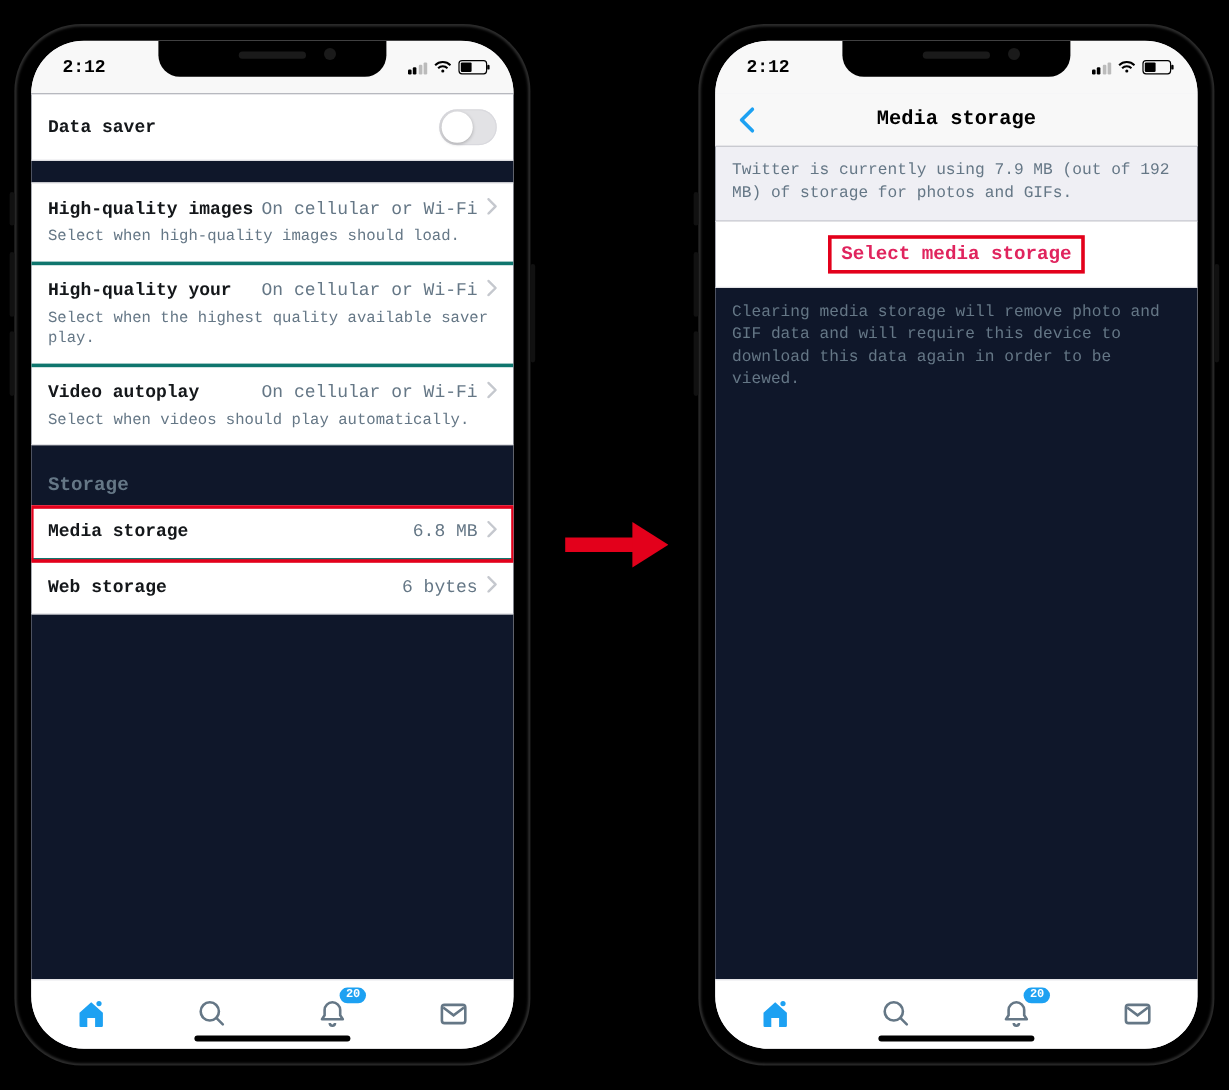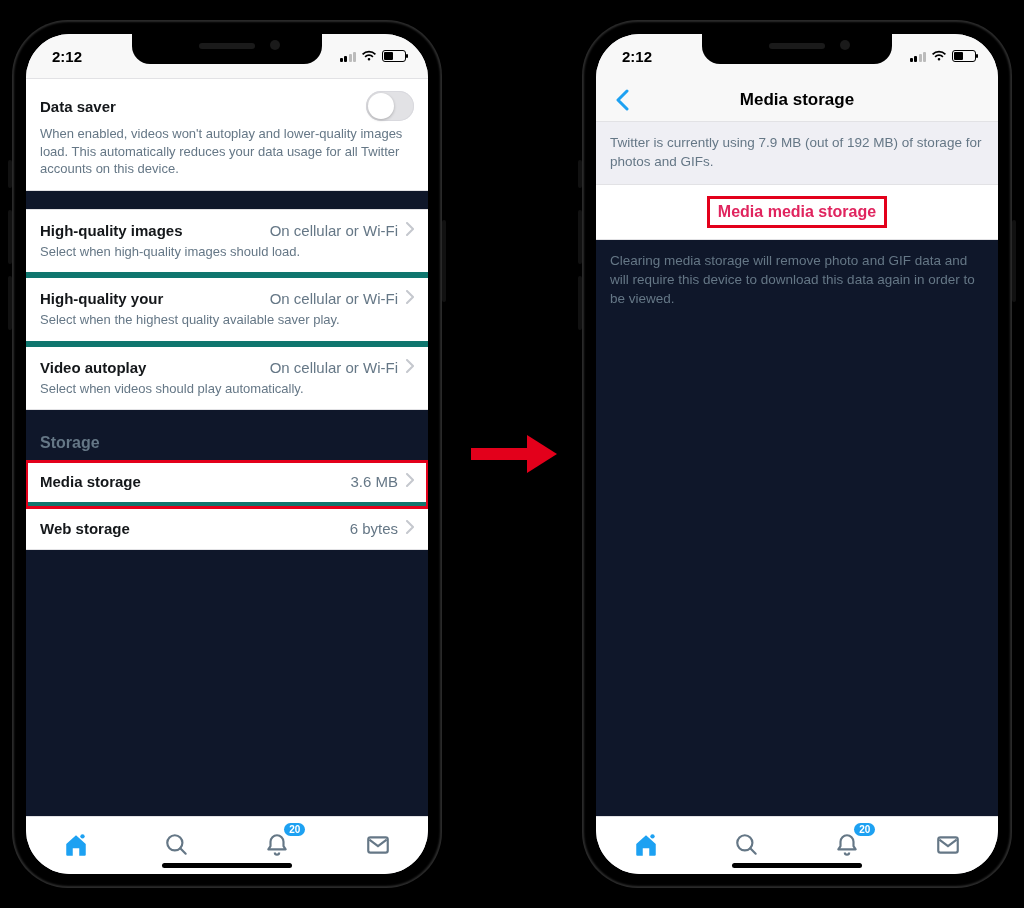--- a/index.html
+++ b/index.html
@@ -20,20 +20,21 @@
     padding: 20px 12px;
   }
   .phone {
     width: 430px;
     height: 868px;
     background: #000;
     border-radius: 56px;
     padding: 14px;
     position: relative;
     box-shadow: inset 0 0 2px 2px #2c2c2c, 0 6px 24px rgba(0,0,0,0.6);
+    font-family: Liberation Mono, monospace;
   }
   .side-btn { position:absolute; background:#111; border-radius:3px; }
   .side-btn.l1 { left:-4px; top:140px; width:4px; height:28px; }
   .side-btn.l2 { left:-4px; top:190px; width:4px; height:54px; }
   .side-btn.l3 { left:-4px; top:256px; width:4px; height:54px; }
   .side-btn.r1 { right:-4px; top:200px; width:4px; height:82px; }
   .screen {
     width: 100%;
     height: 100%;
     background: #efeff4;
@@ -85,21 +86,21 @@
   .nav-title{ font-weight:800; font-size:17px; }
   .back-chevron{
     position:absolute; left:8px; top:0; bottom:0; width:36px;
     display:flex; align-items:center; justify-content:center;
     color:#1da1f2; cursor:pointer;
   }
   .content{ flex:1; overflow:hidden; background:#0f172a;}
   .group{ background:#fff; border-top:1px solid #e2e2e5; border-bottom:1px solid #e2e2e5;}
   .row{
     padding:12px 14px;
-    border-bottom:6px solid #0f766e;
+    border-bottom:3px solid #0f766e;
   }
   .row:last-child{ border-bottom:none;}
   .row-head{ display:flex; align-items:center; justify-content:space-between;}
   .row-title{ font-weight:700; font-size:15px; color:#14171a;}
   .row-val{ display:flex; align-items:center; gap:8px; color:#657786; font-size:15px;}
   .row-desc{ color:#657786; font-size:13px; margin-top:4px; line-height:1.35;}
   .chev{ color:#c5c8ce; }
   .toggle{
     width:48px; height:30px; border-radius:15px; background:#e2e2e5; position:relative;
     box-shadow: inset 0 0 0 1px #d9d9de;
@@ -176,21 +177,20 @@
       <div class="content">
 
         <div class="group">
           <div class="row">
             <div class="row-head">
               <span class="row-title">Data saver</span>
               <span class="toggle">
                   <span class="knob"></span>
                 </span>
             </div>
-            <div class="row-desc">When enabled, videos won't autoplay and lower-quality images load. This automatically reduces your data usage for all Twitter accounts on this device.</div>
           </div>
         </div>
 
         <div style="height:18px"></div>
 
         <div class="group">
           <div class="row">
             <div class="row-head">
               <span class="row-title">High-quality images</span>
               <span class="row-val">
@@ -234,21 +234,21 @@
           </div>
         </div>
 
         <div class="section-title">Storage</div>
 
         <div class="group">
           <div class="row highlight-red">
             <div class="row-head">
               <span class="row-title">Media storage</span>
               <span class="row-val">
-                <span>3.6 MB</span>
+                <span>6.8 MB</span>
                 <span class="chev">
                   <svg width="8" height="14" viewBox="0 0 8 14">
                       <path d="M1 1l6 6-6 6" stroke="#c5c8ce" stroke-width="2" fill="none" stroke-linecap="round"></path>
                     </svg>
                 </span>
               </span>
             </div>
           </div>
           <div class="row">
             <div class="row-head">
@@ -337,21 +337,21 @@
           <svg width="14" height="22" viewBox="0 0 14 22">
               <path d="M12 2L3 11l9 9" stroke="#1da1f2" stroke-width="3" fill="none" stroke-linecap="round" stroke-linejoin="round"></path>
             </svg>
         </div>
         <div class="nav-title">Media storage</div>
       </div>
 
       <div class="content">
         <div class="info-text">Twitter is currently using 7.9 MB (out of 192 MB) of storage for photos and GIFs.</div>
         <div class="action-row">
-          <span class="action-highlight">Media media storage</span>
+          <span class="action-highlight">Select media storage</span>
         </div>
         <div class="info-text" style="background:transparent">Clearing media storage will remove photo and GIF data and will require this device to download this data again in order to be viewed.</div>
       </div>
 
       <div class="tab-bar">
         <div class="tab-item">
           <svg width="26" height="26" viewBox="0 0 24 24">
               <path d="M3 11l9-8 9 8v10a1 1 0 01-1 1h-5v-7h-6v7H4a1 1 0 01-1-1V11z" fill="#1da1f2"></path>
               <circle cx="18" cy="4" r="2" fill="#1da1f2"></circle>
             </svg>

